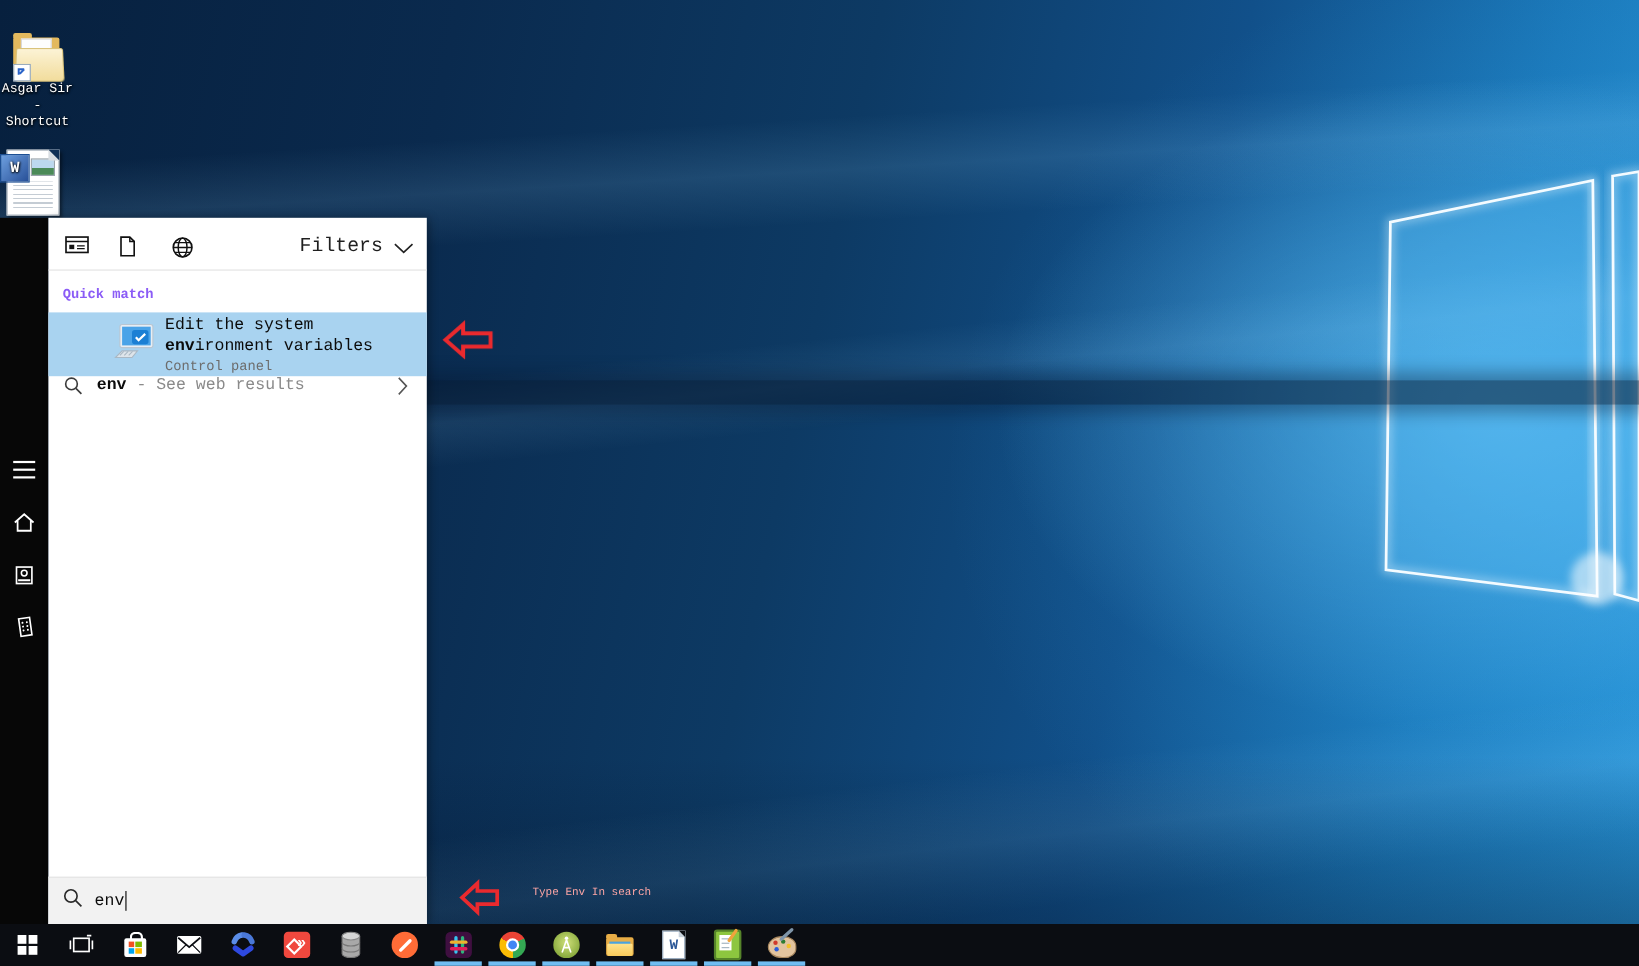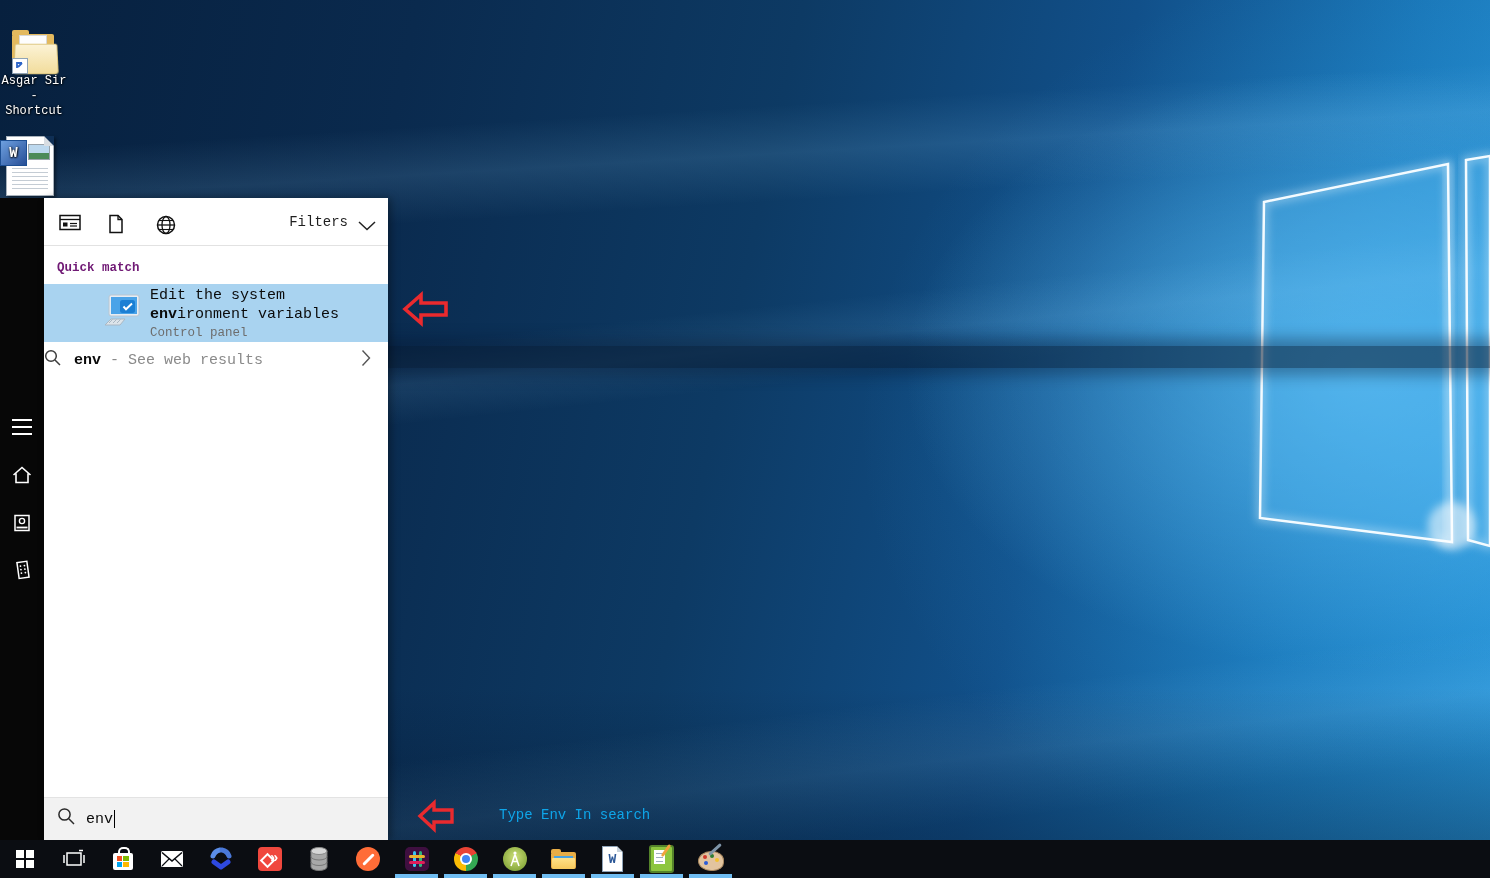--- a/index.html
+++ b/index.html
@@ -52,34 +52,34 @@
   .rail-btn{position:absolute;left:0;width:44px;height:34px;display:flex;align-items:center;justify-content:center;}
   .ham{display:flex;flex-direction:column;gap:5px;}
   .ham span{display:block;width:20px;height:2px;background:#fff;}
 
   
   .panel{position:absolute;left:44px;top:198px;width:344px;height:642px;background:#fff;
     box-shadow:3px 0 8px rgba(0,0,0,.35);}
   .filter-bar{position:relative;height:47px;border-bottom:1px solid #e2e2e2;}
   .fb-icon{position:absolute;top:16px;}
   .fb-1{left:15px;} .fb-2{left:63px;} .fb-3{left:111px;}
-  .filters-lbl{position:absolute;right:40px;top:16px;font-size:14px;color:#1f1f1f;}
+  .filters-lbl{position:absolute;right:40px;top:16px;font-size:18px;color:#1f1f1f;}
   .filters-chev{position:absolute;right:12px;top:20px;}
-  .sec-h{font-size:12.5px;font-weight:bold;color:#701a75;padding:14px 0 6px 13px;}
+  .sec-h{font-size:12.5px;font-weight:bold;color:#8b5cf6;padding:14px 0 6px 13px;}
   .sec-h.first{margin-top:1px;}
   .qm-row{position:relative;height:58px;display:flex;align-items:center;margin-top:3px;padding-left:48px;}
   .qm-row.hl{background:#a9d3f0;}
   .qm-icon{margin-left:11px;flex:0 0 38px;}
   .qm-text{margin-left:9px;}
   .qm-title{font-size:15px;color:#0b0b0b;line-height:19px;}
   .qm-sub{font-size:12.5px;color:#6d6d6d;margin-top:2px;}
   b.match{font-weight:bold;}
   .small-row{display:flex;align-items:center;height:32px;padding-left:13px;}
   .small-row .txt{margin-left:8px;font-size:15px;color:#0b0b0b;}
-  .web-row{display:flex;align-items:center;height:36px;}
+  .web-row{display:flex;height:36px;padding-left:14px;}
   .web-row .txt{margin-left:12px;font-size:15px;}
   .web-q{color:#0b0b0b;font-weight:bold;}
   .web-suffix{color:#8a8a8a;}
   .web-chev{margin-left:auto;margin-right:17px;}
   .search-box{position:absolute;left:0;right:0;bottom:0;height:42px;background:#f2f2f2;
     border-top:1px solid #e3e3e3;display:flex;align-items:center;}
   .sb-icon{margin-left:13px;}
   .sb-text{margin-left:10px;font-size:15px;color:#0b0b0b;}
   .caret{display:inline-block;width:1px;height:18px;background:#000;margin-left:1px;vertical-align:-3px;}
 
@@ -134,21 +134,21 @@
   .pal i{position:absolute;width:4px;height:4px;border-radius:50%;}
   .pd1{left:4px;top:3px;background:#d03a2c;} .pd2{left:11px;top:2px;background:#2e7d32;}
   .pd3{left:16px;top:6px;background:#f2c12e;} .pd4{left:5px;top:9px;background:#2b5cd8;}
   .brush{position:absolute;right:0;top:0;width:16px;height:3px;background:#7e94a8;border-radius:2px;
     transform:rotate(-42deg);}
 
   
   .arrow-ann{position:absolute;}
   #arrow1{left:401px;top:291px;}
   #arrow2{left:417px;top:798px;}
-  .note{position:absolute;left:499px;top:807px;font-size:14px;color:#0ea5e9;}
+  .note{position:absolute;left:484px;top:807px;font-size:10px;color:#fca5a5;}
 </style>
 </head>
 <body>
 
 <div class="screen">
 
   <div class="wallpaper">
     <div class="beam b1"></div>
     <div class="beam b2"></div>
     <svg class="logo-svg" viewBox="0 0 350 540">

